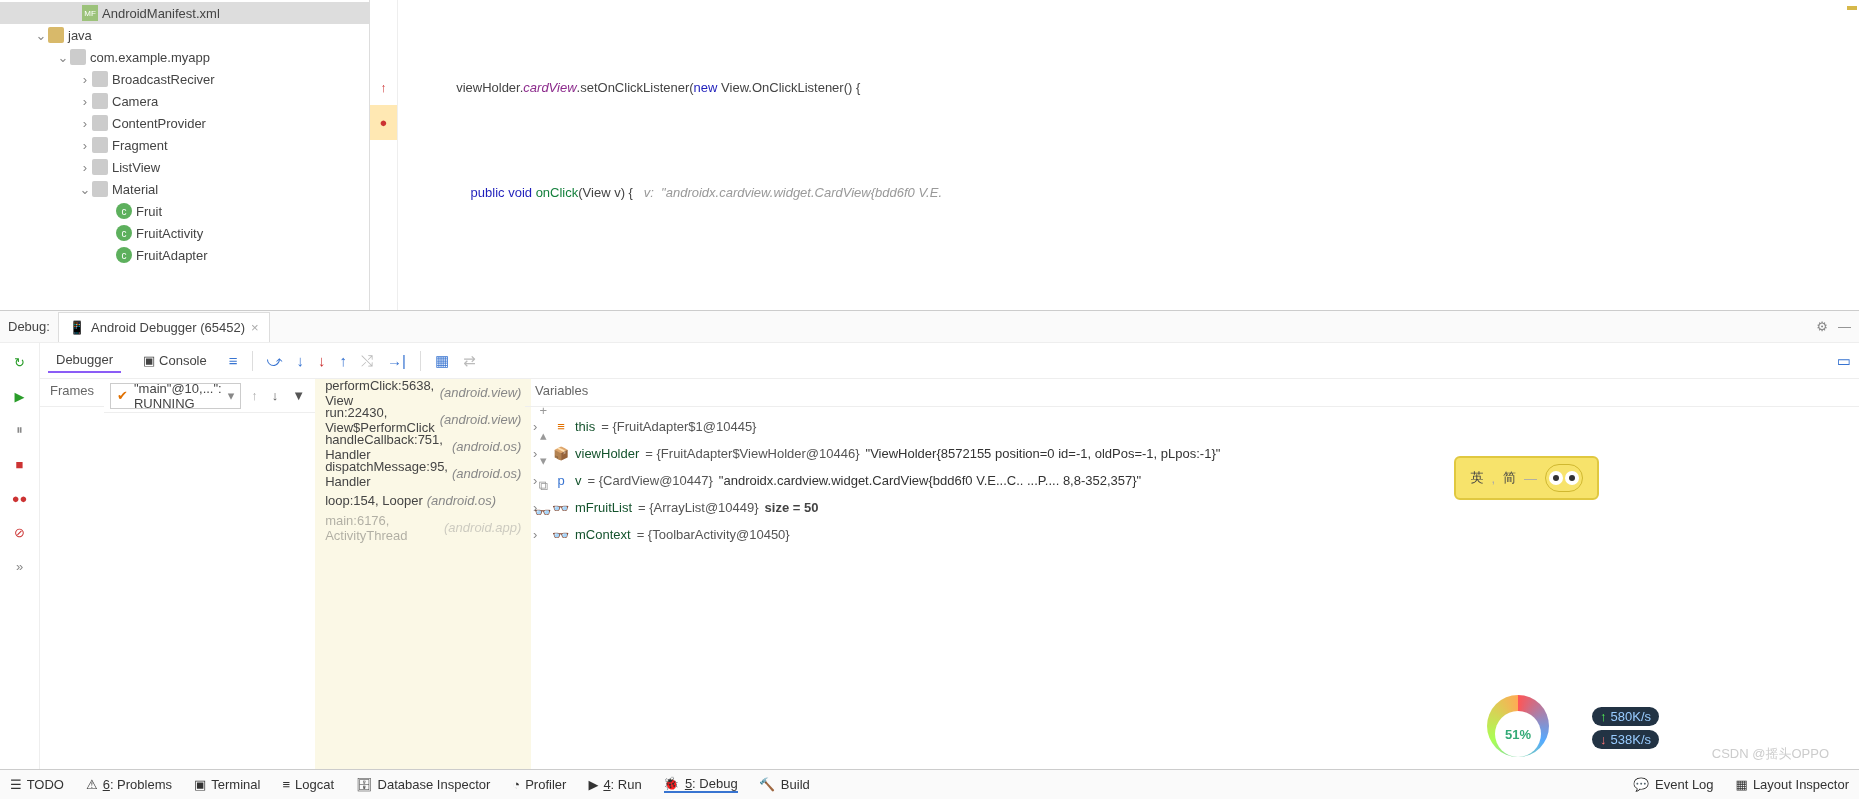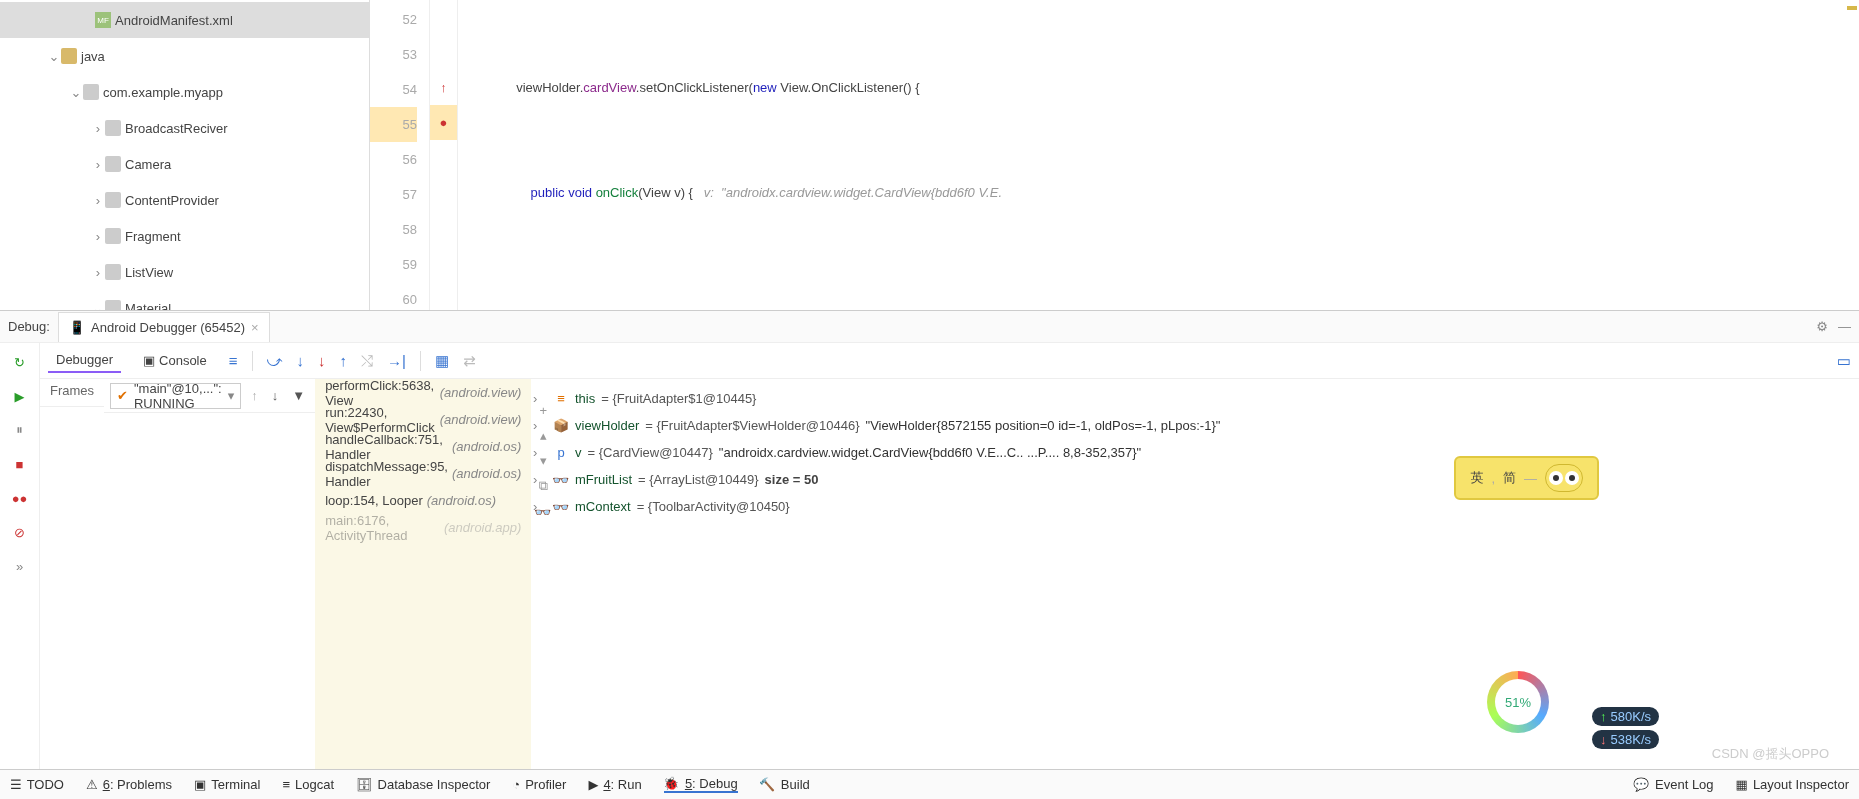--- a/index.html
+++ b/index.html
@@ -1,36 +1,36 @@
 <!DOCTYPE html>
 <html><head>
 <meta charset="utf-8">
 <style>
 *{box-sizing:border-box;margin:0;padding:0;font-family:"Segoe UI",Arial,sans-serif;font-size:13px}
 body{background:#fff;color:#444;width:1859px;height:799px;overflow:hidden;display:flex;flex-direction:column}
 .top{display:flex;height:310px}
 .tree{width:370px;border-right:1px solid #ddd;overflow:hidden;padding:2px 0}
-.tree-row{display:flex;align-items:center;height:36px;padding-left:17px;cursor:default}
+.tree-row{display:flex;align-items:center;height:22px;padding-left:4px;cursor:default}
 .tree-row.sel{background:#ddd}
 .indent{display:inline-block}
 .chev{width:14px;text-align:center;color:#888;cursor:pointer;user-select:none}
 .ico{width:16px;height:16px;margin-right:4px;display:inline-flex;align-items:center;justify-content:center;font-size:10px}
 .ico.folder{background:#d8b96a;border-radius:2px}
 .ico.pkg{background:#ccc;border-radius:2px}
 .ico.cls{background:#5db05d;color:#fff;border-radius:50%}
 .ico.mf{background:#9cc27a;color:#fff;font-size:8px}
 .editor{flex:1;display:flex;background:#fff;font-family:Consolas,monospace;font-size:16px;overflow:hidden;position:relative}
 .gutter{width:60px;text-align:right;color:#aaa;padding:2px 12px 0 0;line-height:35px;border-right:1px solid #eee}
 .gmarks{width:28px;border-right:1px solid #eee;line-height:35px;text-align:center}
 .glines{flex:0 0 auto;width:16px;background:#fff}
 .code{flex:1;line-height:35px;white-space:pre;overflow:hidden}
 .code .line{padding-left:6px}
 .k{color:#1f1fbb}
 .fn{color:#15803d}
-.fld{color:#8c2a8c;}
+.fld{color:#8c2a8c;font-style:italic}
 .cmt{color:#999;font-style:italic}
 .m-green{color:#3c8c3c}
 .edge{position:absolute;right:0;top:0;width:14px;height:100%;}
 .edge .warn{width:10px;height:4px;background:#d6b84a;margin:6px 0 0 2px}
 .dbg{flex:1;display:flex;flex-direction:column;border-top:1px solid #ccc}
 .dbg-hdr{height:32px;display:flex;align-items:center;border-bottom:1px solid #eee;background:#fafafa;padding:0 8px;gap:8px}
 .tab{display:flex;align-items:center;padding:0 10px;height:30px;border:1px solid #ddd;border-bottom:none;background:#fff;gap:6px}
 .tab .x{color:#aaa;cursor:pointer}
 .hdr-right{margin-left:auto;display:flex;gap:10px;color:#888}
 .hdr-right span{cursor:pointer}
@@ -73,21 +73,21 @@
 .oo{color:#999;font-size:14px}
 .bottom{height:30px;border-top:1px solid #ccc;background:#fafafa;display:flex;align-items:center;padding:0 10px;gap:22px}
 .bitem{display:flex;align-items:center;gap:5px;cursor:pointer;font-size:13px;color:#333}
 .bitem.active{border-bottom:2px solid #3874d1}
 .bitem .u{text-decoration:underline}
 .bottom .spacer{flex:1}
 .overlay{position:fixed;right:260px;top:456px;background:#f7e36b;border:2px solid #e0c840;border-radius:6px;padding:6px 14px;font-size:18px;display:flex;align-items:center;gap:8px;z-index:5}
 .overlay .eyes{width:38px;height:28px;background:#f7e36b;border-radius:14px;display:flex;align-items:center;justify-content:center;gap:2px;border:1px solid #d0b830}
 .eye{width:14px;height:14px;background:#fff;border-radius:50%;display:flex;align-items:center;justify-content:center}
 .pupil{width:6px;height:6px;background:#333;border-radius:50%}
-.circle-badge{position:fixed;right:310px;bottom:66px;width:62px;height:62px;border-radius:50%;background:conic-gradient(#f55,#5af,#af5,#fa5);display:flex;align-items:center;justify-content:center;z-index:5;color:#fff;font-weight:normal}
+.circle-badge{position:fixed;right:310px;bottom:42px;width:62px;height:62px;border-radius:50%;background:conic-gradient(#f55,#5af,#af5,#fa5);display:flex;align-items:flex-end;justify-content:center;z-index:5;color:#fff;font-weight:bold}
 .circle-badge .inner{background:#fff;width:46px;height:46px;border-radius:50%;display:flex;align-items:center;justify-content:center;color:#3a7}
 .net-badges{position:fixed;right:200px;bottom:50px;display:flex;flex-direction:column;gap:4px;z-index:5}
 .net-badges div{background:#234;color:#9cf;font-size:11px;padding:2px 8px;border-radius:10px;display:flex;gap:4px;align-items:center}
 .watermark{position:fixed;right:30px;bottom:36px;color:#ccc;font-size:13px;z-index:4}
 </style>
 </head>
 <body>
 
 <div class="top">
   <div class="tree">
@@ -156,31 +156,20 @@
         <span>FruitActivity</span>
       </div>
     <div class="tree-row">
         <span class="indent" style="width:112px"></span>
         <span class="ico cls">c</span>
         <span>FruitAdapter</span>
       </div>
   </div>
 
   <div class="editor">
-    <div class="gutter">
-      <div>52</div>
-        <div>53</div>
-        <div>54</div>
-      <div style="background:#ffe8b3">55</div>
-      <div>56</div>
-        <div>57</div>
-        <div>58</div>
-        <div>59</div>
-        <div>60</div>
-    </div>
     <div class="gmarks">
       <div>&nbsp;</div>
         <div>&nbsp;</div>
       <div style="color:#c33">↑</div>
       <div style="color:#c33;background:#ffe8b3">●</div>
       <div>&nbsp;</div>
         <div>&nbsp;</div>
         <div>&nbsp;</div>
         <div>&nbsp;</div>
         <div>&nbsp;</div>
@@ -285,20 +274,21 @@
             <div class="scrl-col">
               <span>+</span>
               <span>▴</span>
               <span>▾</span>
               <span>⧉</span>
               <span class="oo">👓</span>
             </div>
           </div>
         </div>
         <div class="vars">
+          <div class="pane-hdr">Variables</div>
           <div class="var-list">
             <div class="var">
                 <span class="arrow">›</span>
                 <span class="vico" style="color:#e07000">≡</span>
                 <span class="name">this</span>
                 <span class="val"> = {FruitAdapter$1@10445}</span>
               </div>
             <div class="var">
                 <span class="arrow">›</span>
                 <span class="vico" style="color:#d68a2a">📦</span>

